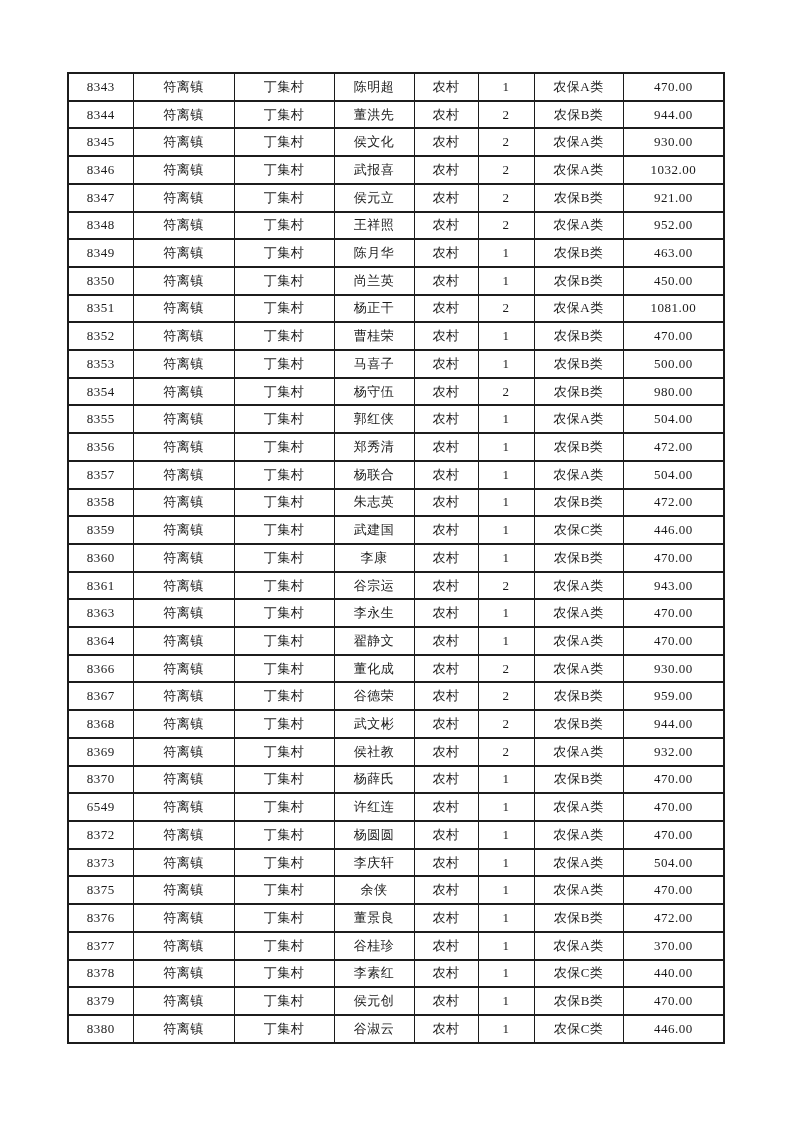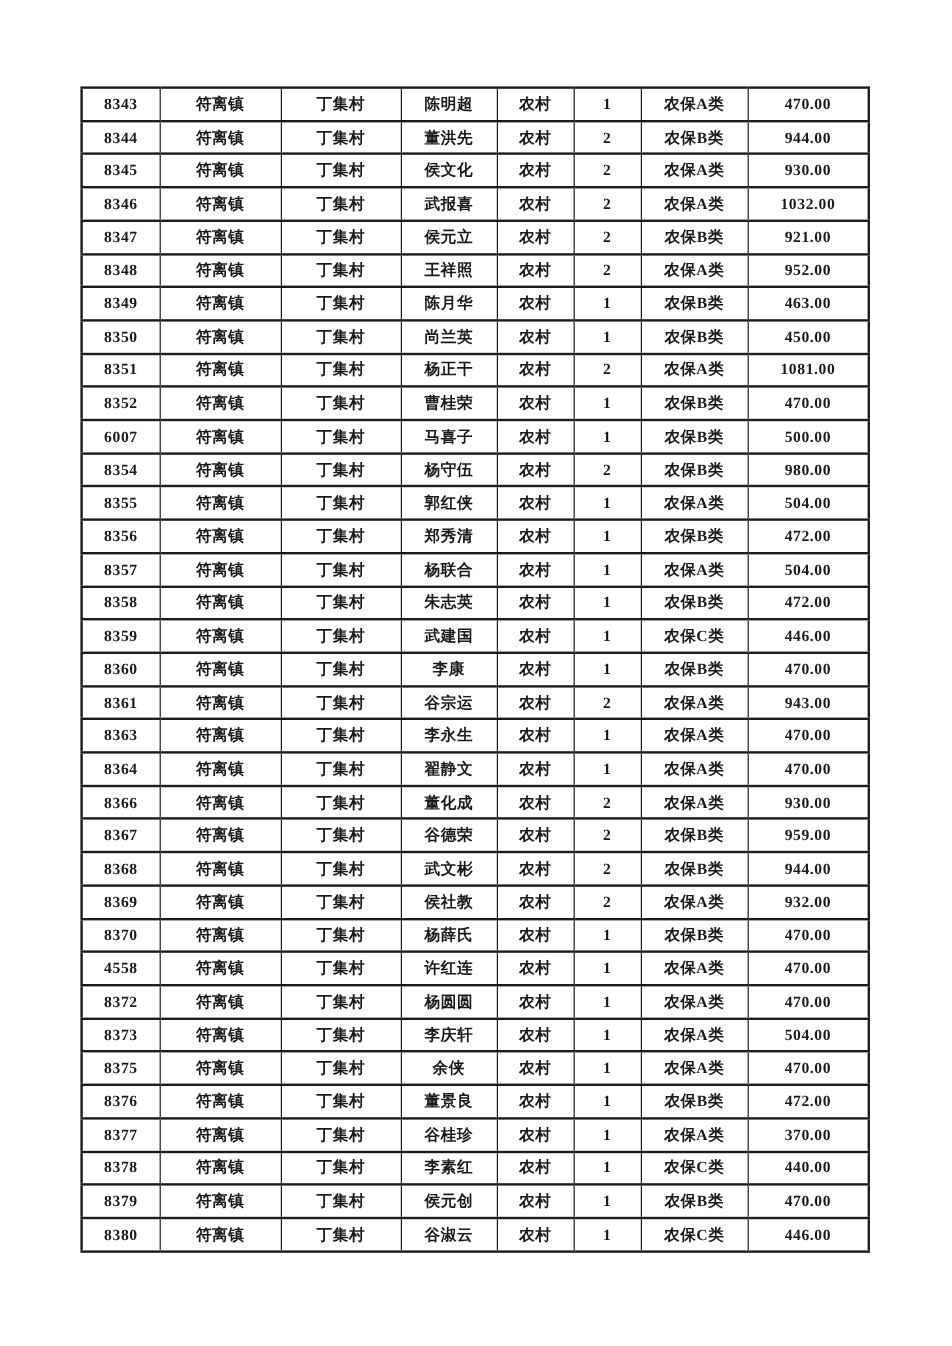--- a/index.html
+++ b/index.html
@@ -19,21 +19,20 @@
   table.roster {
     position: absolute;
     left: 67px;
     top: 72px;
     width: 656px;
     height: 972px;
     table-layout: fixed;
     border-collapse: collapse;
     border: 2px solid #1c1c1c;
     font-size: 13px;
-    font-weight: bold;
   }
   table.roster td {
     border-top: 2px solid #1c1c1c;
     border-bottom: 2px solid #1c1c1c;
     border-left: 1px solid #1c1c1c;
     border-right: 1px solid #1c1c1c;
     text-align: center;
     vertical-align: middle;
     padding: 0;
     white-space: nowrap;
@@ -159,21 +158,21 @@
       <td>8352</td>
       <td>符离镇</td>
       <td>丁集村</td>
       <td>曹桂荣</td>
       <td>农村</td>
       <td>1</td>
       <td>农保B类</td>
       <td>470.00</td>
     </tr>
         <tr>
-      <td>6007</td>
+      <td>8353</td>
       <td>符离镇</td>
       <td>丁集村</td>
       <td>马喜子</td>
       <td>农村</td>
       <td>1</td>
       <td>农保B类</td>
       <td>500.00</td>
     </tr>
         <tr>
       <td>8354</td>
@@ -319,21 +318,21 @@
       <td>8370</td>
       <td>符离镇</td>
       <td>丁集村</td>
       <td>杨薛氏</td>
       <td>农村</td>
       <td>1</td>
       <td>农保B类</td>
       <td>470.00</td>
     </tr>
         <tr>
-      <td>4558</td>
+      <td>6549</td>
       <td>符离镇</td>
       <td>丁集村</td>
       <td>许红连</td>
       <td>农村</td>
       <td>1</td>
       <td>农保A类</td>
       <td>470.00</td>
     </tr>
         <tr>
       <td>8372</td>

